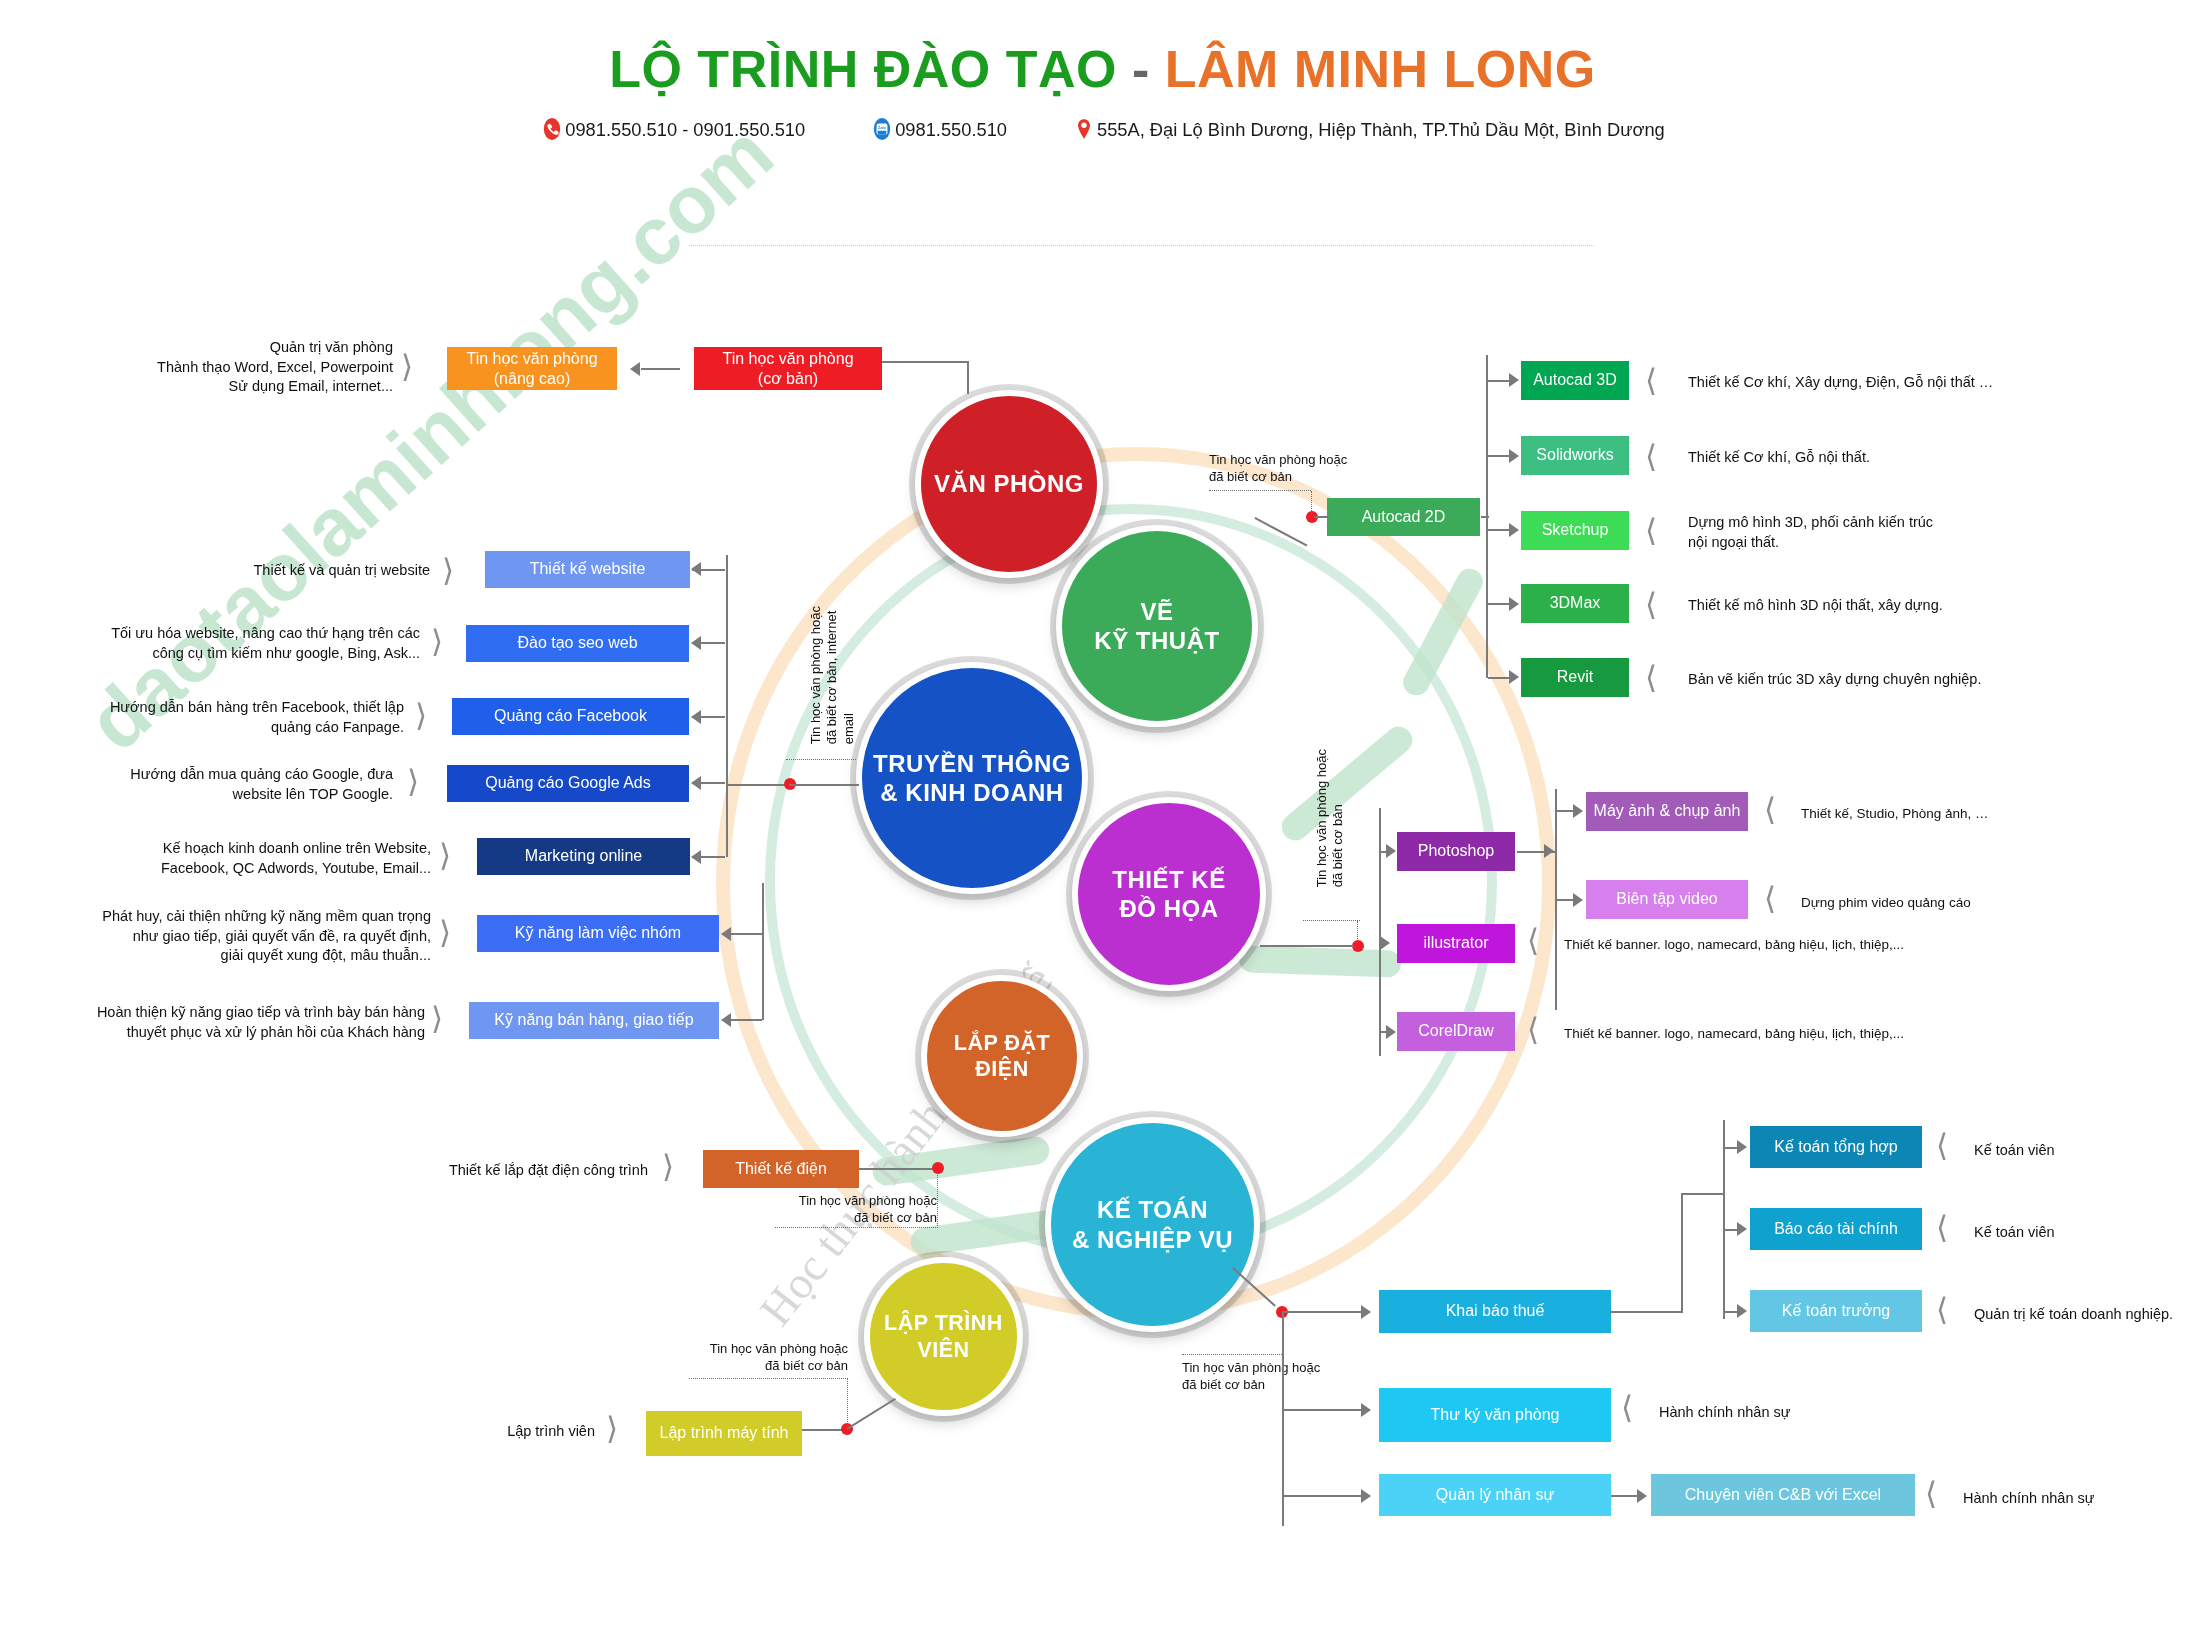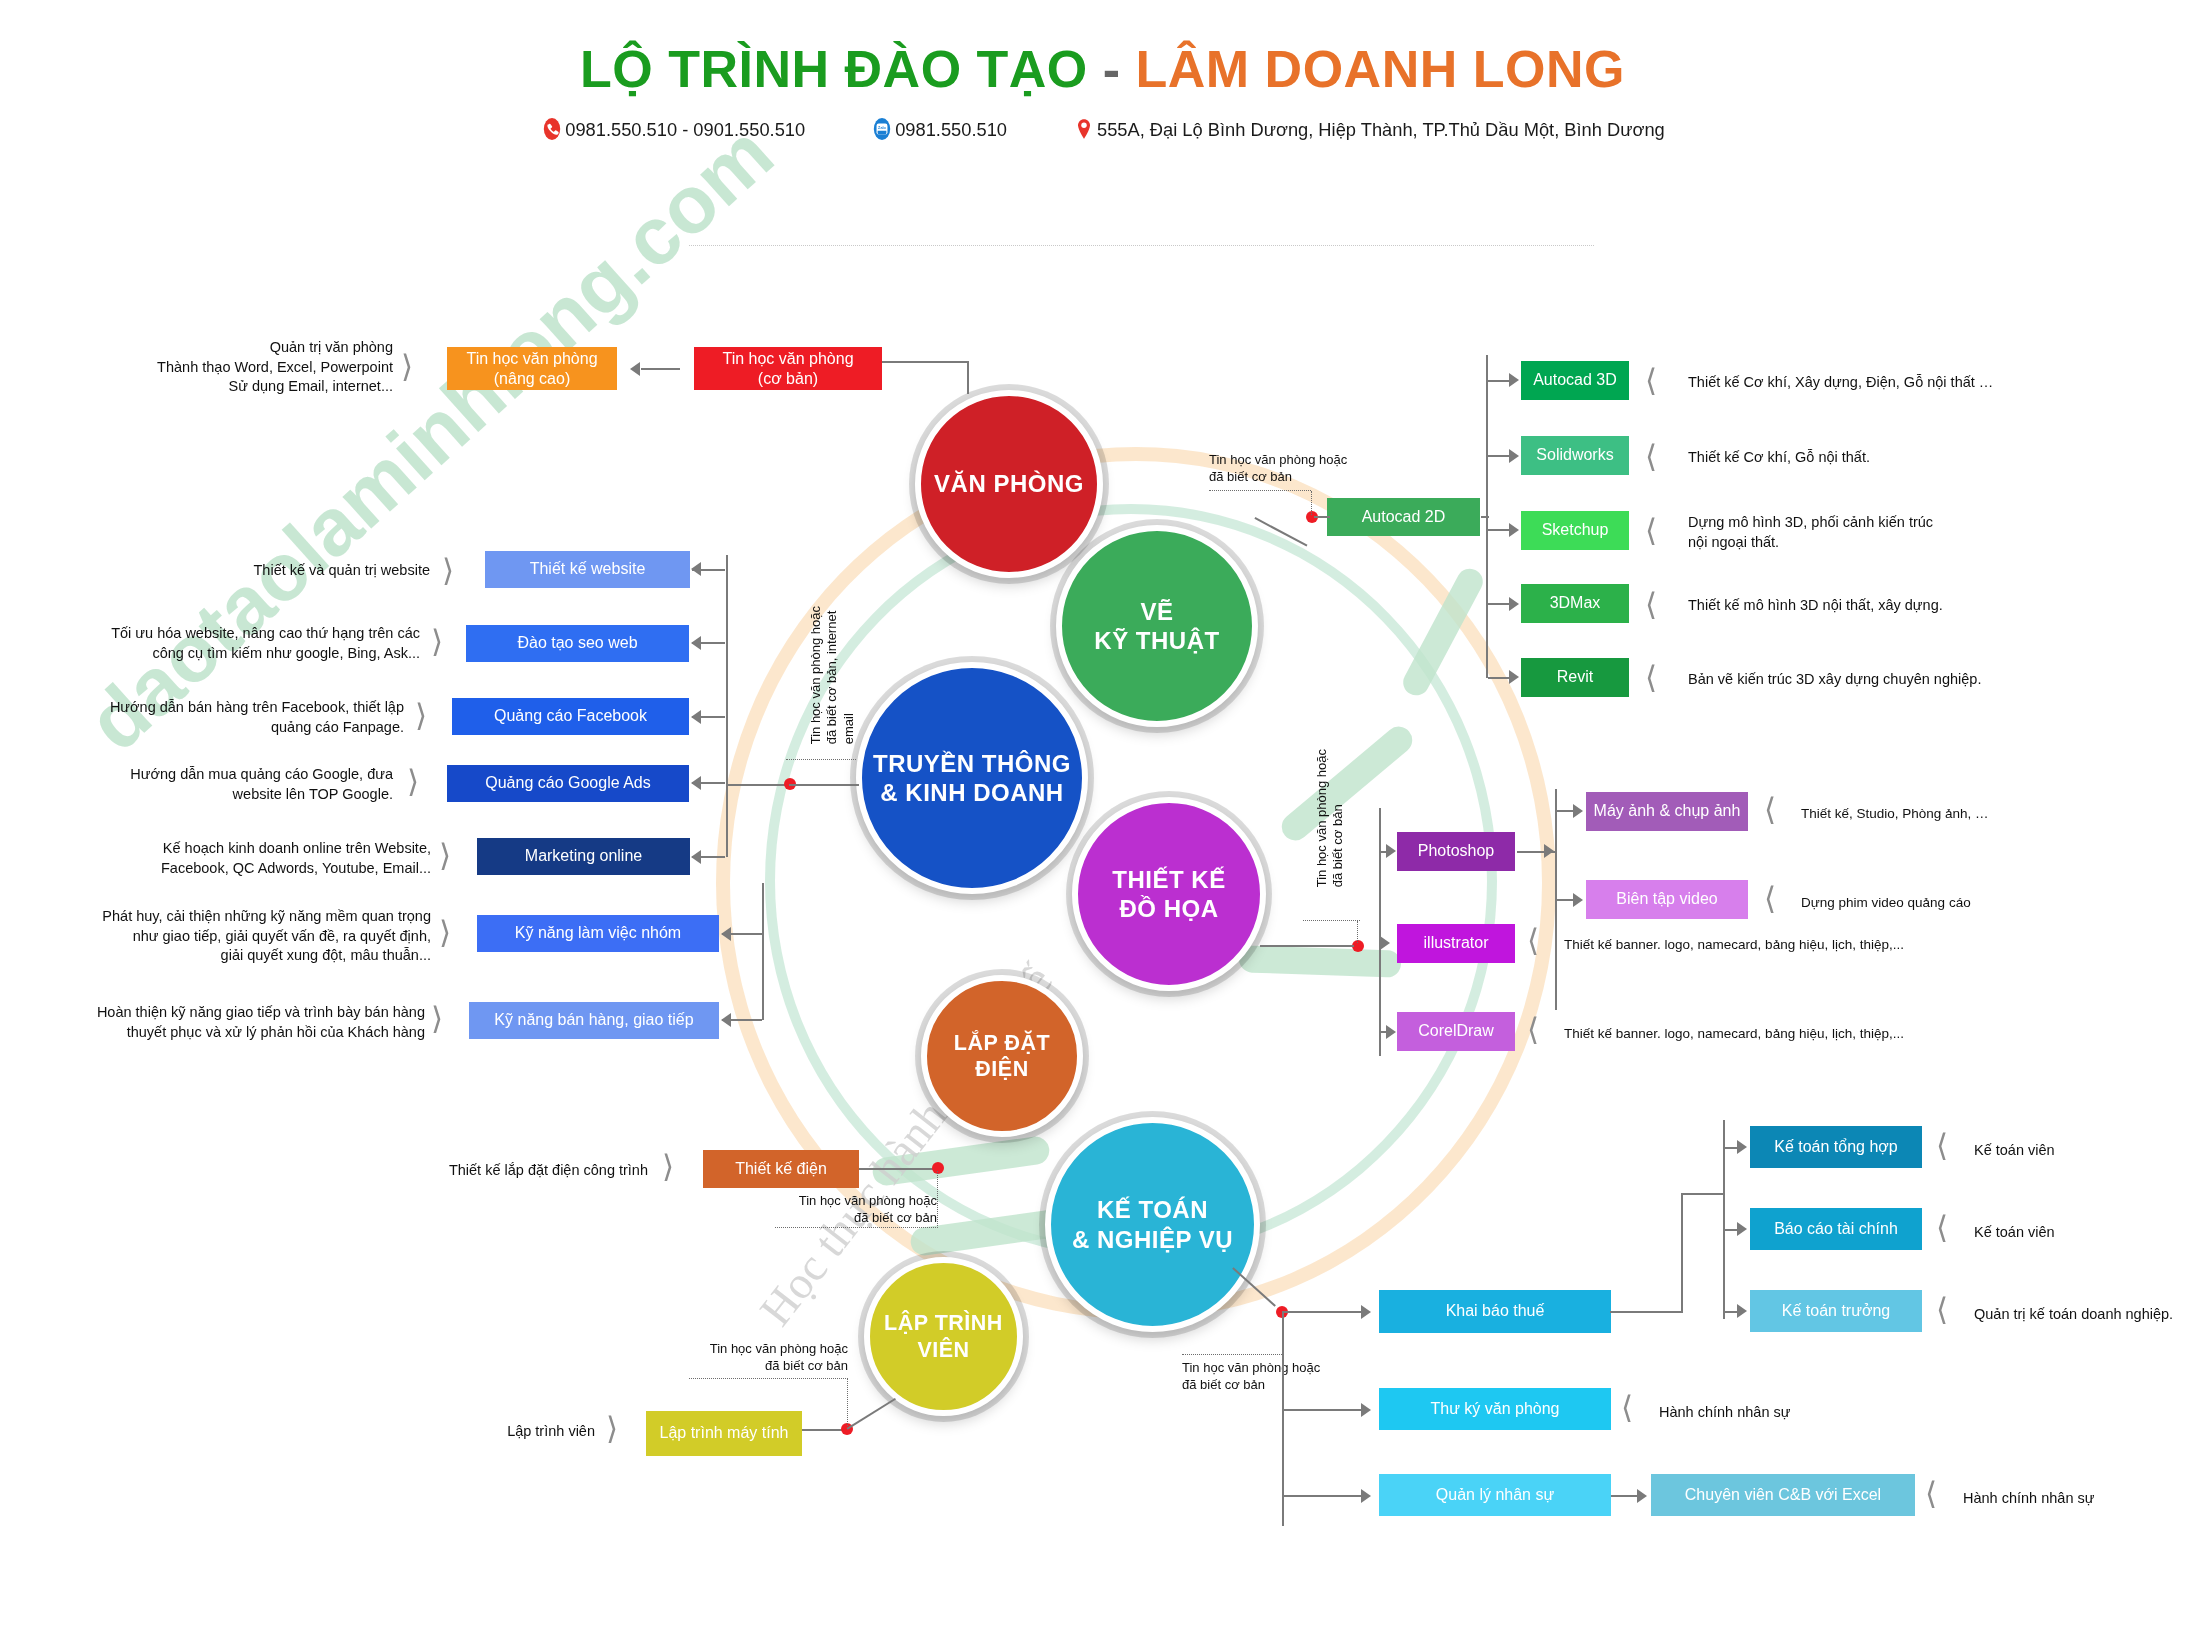--- a/index.html
+++ b/index.html
@@ -93,21 +93,21 @@
   <div class="wm wm-stripe" style="left:1239px; top:948px; width:162px; height:27px; transform:rotate(2deg);"></div>
   <div class="wm wm-stripe" style="left:1373px; top:619px; width:140px; height:26px; transform:rotate(-62deg);"></div>
 
   <div class="wm wm-text1" style="left:70px; top:700px;">daotaolaminhlong.com</div>
   <div class="wm wm-text2" style="left:749px; top:1303px;">Học thực hành... thực tế</div>
 
   <div class="header">
     <div class="title">
       <span class="t-green">LỘ TRÌNH ĐÀO TẠO</span>
       <span class="t-dash">-</span>
-      <span class="t-orange">LÂM DOANH LONG</span>
+      <span class="t-orange">LÂM MINH LONG</span>
     </div>
 
     <div class="contact-row">
       <div class="contact-item">
         <span class="ci-icon">
           <svg width="24" height="24" viewBox="0 0 44 44">
             <ellipse cx="22" cy="22" rx="15" ry="20" fill="#e8342b"></ellipse>
             <path d="M15 14c1.5-2 4-2 5 0l2 3c.7 1.2.2 2-.8 2.8l-1.3 1c-.4.3-.5.8-.3 1.3a12 12 0 0 0 5 5c.5.2 1 .1 1.3-.3l1-1.3c.8-1 1.6-1.5 2.8-.8l3 2c2 1 2 3.5 0 5-2.2 1.7-5 .9-8.3-1.2-3.3-2.1-6.6-5.4-8.7-8.7-2.1-3.3-2.9-6.1-1.2-8.3z" fill="#ffffff"></path>
           </svg>
         </span>
@@ -434,21 +434,21 @@
   <div class="desc left-al" style="left:1974px; top:1223px; width:215px;">Kế toán viên</div>
 
   <div class="box" style="left:1750px; top:1290px; width:172px; height:42px; background:#62c6e4;">
     <span>Kế toán trưởng</span>
   </div>
   <div class="ln h" style="left:1725px; top:1311px; width:15px;"></div>
   <div class="arrow right" style="left:1737px; top:1304px;"></div>
   <div class="chev" style="left:1936px; top:1294px;">⟨</div>
   <div class="desc left-al" style="left:1974px; top:1305px; width:269px;">Quản trị kế toán doanh nghiệp.</div>
 
-  <div class="box" style="left:1379px; top:1388px; width:232px; height:42px; background:#1ec8f2;">
+  <div class="box" style="left:1379px; top:1388px; width:232px; height:54px; background:#1ec8f2;">
     <span>Thư ký văn phòng</span>
   </div>
   <div class="ln h" style="left:1283px; top:1409px; width:81px;"></div>
   <div class="arrow right" style="left:1361px; top:1403px;"></div>
   <div class="chev" style="left:1621px; top:1392px;">⟨</div>
   <div class="desc left-al" style="left:1659px; top:1403px; width:242px;">Hành chính nhân sự</div>
 
   <div class="box" style="left:1379px; top:1474px; width:232px; height:42px; background:#4ad3f7;">
     <span>Quản lý nhân sự</span>
   </div>

